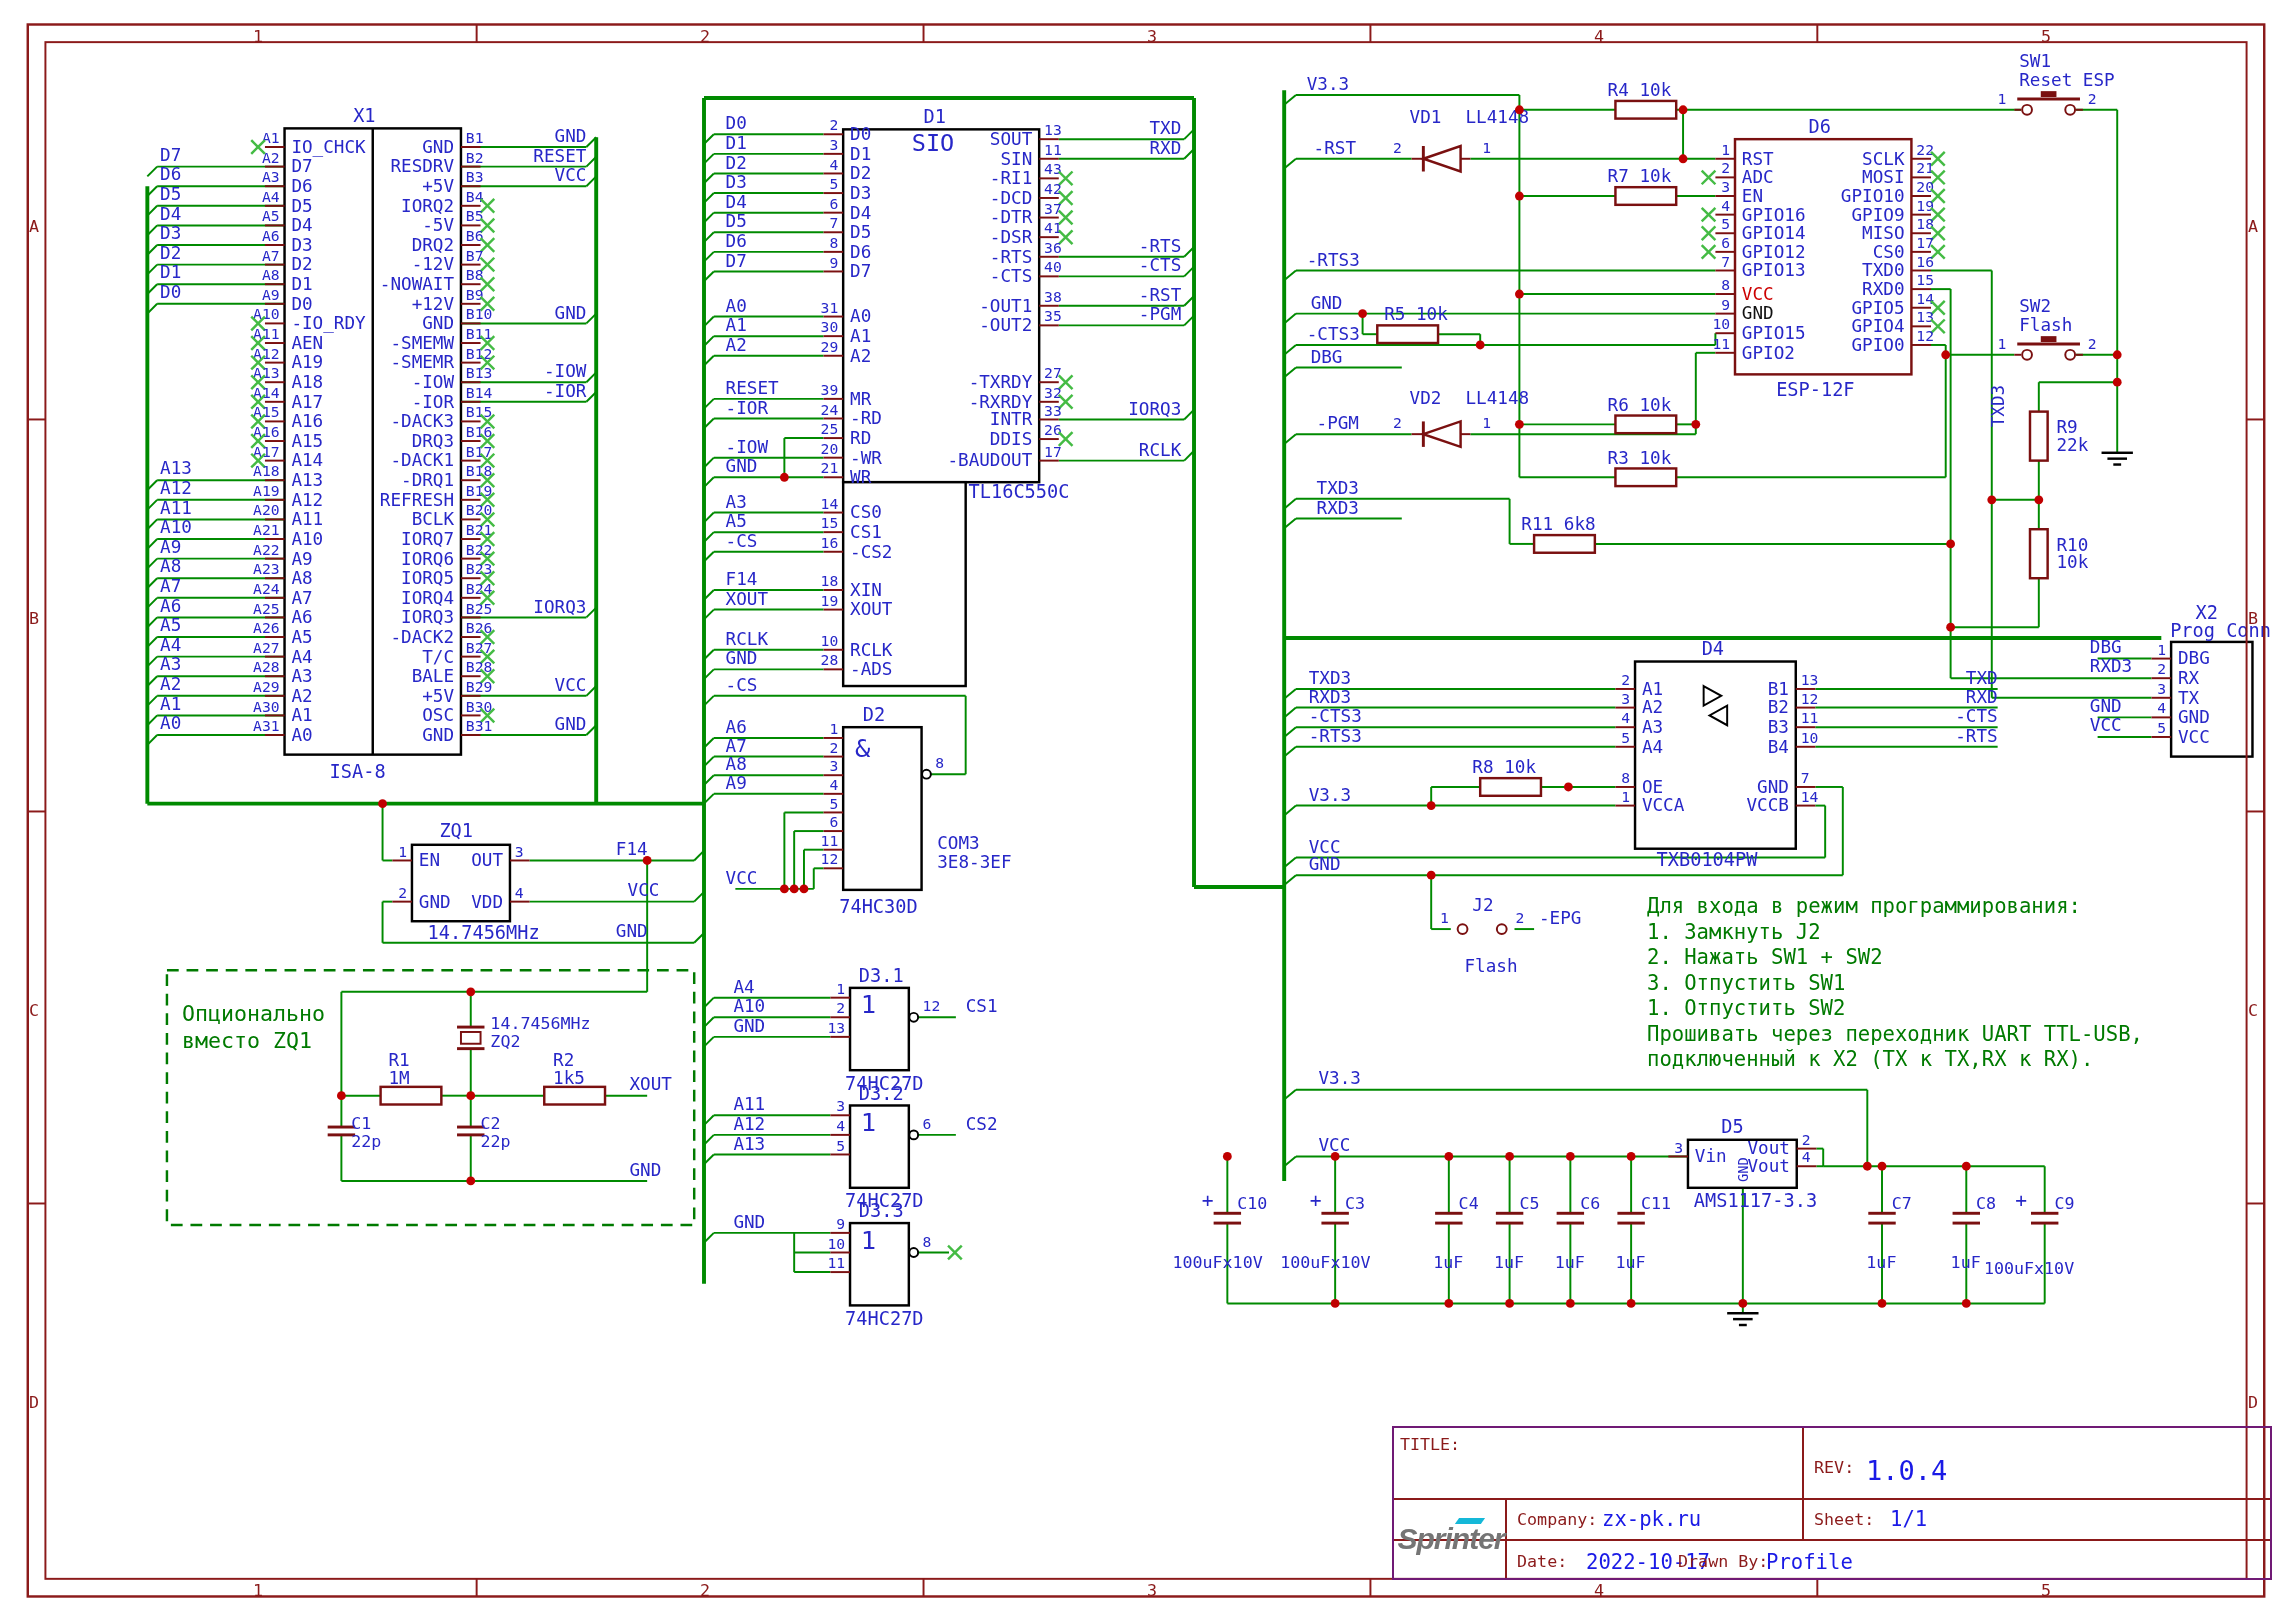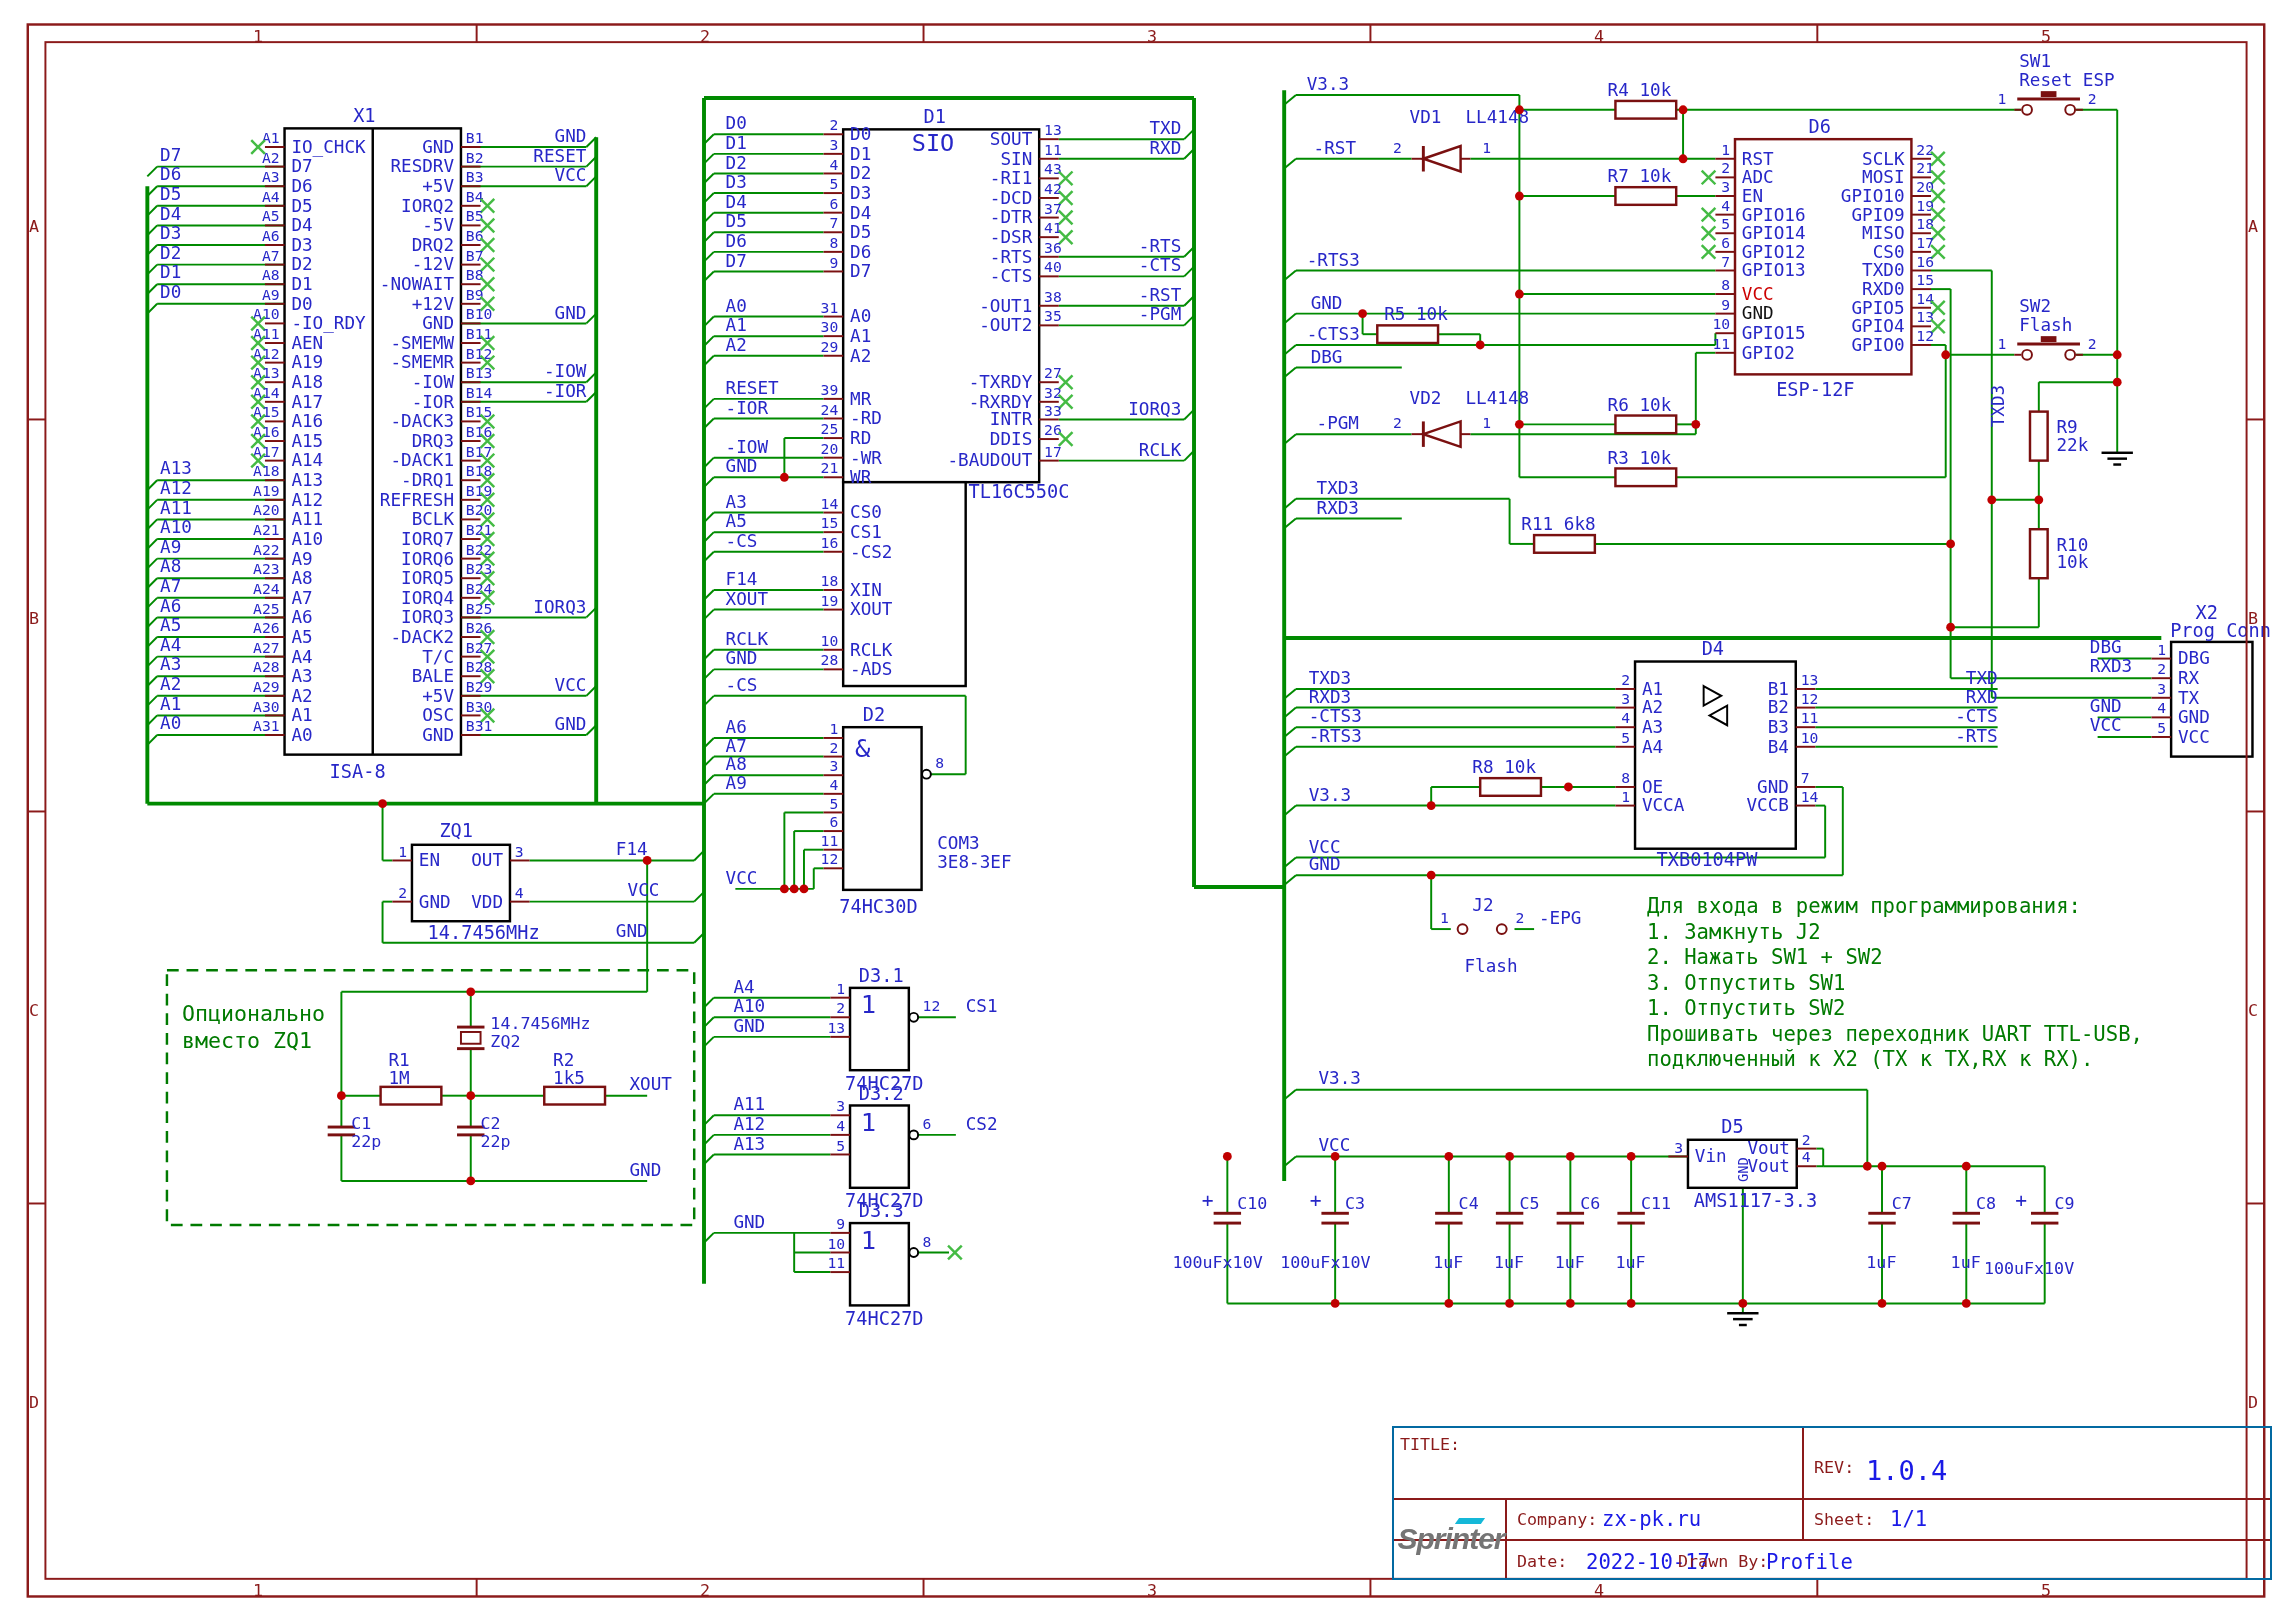--- a/index.html
+++ b/index.html
@@ -1,20 +1,20 @@
 <!DOCTYPE html>
 <html><head>
 <meta charset="utf-8">
 <style>
   html,body{margin:0;padding:0;background:#e8e8e8;}
   .sheet{position:relative;width:2292px;height:1620px;background:#ffffff;
          font-family:"DejaVu Sans Mono",monospace;overflow:hidden;}
   svg text{font-family:"DejaVu Sans Mono",monospace;}
   .tblock{position:absolute;left:1392px;top:1426px;width:880px;height:154px;
-          border:2px solid #0369a1;box-sizing:border-box;}
+          border:2px solid #701a75;box-sizing:border-box;}
   .tb-line{position:absolute;background:#8b1a1a;}
   .tb-label{position:absolute;color:#8b1a1a;font-size:16.7px;white-space:nowrap;}
   .tb-value{position:absolute;color:#1a1ae6;white-space:nowrap;}
   .logo{position:absolute;left:2px;top:94px;width:110px;text-align:center;
         font-family:Liberation Sans, sans-serif;font-style:italic;font-weight:bold;
         font-size:30px;color:#757575;letter-spacing:-1px;}
   .logo .bar{position:absolute;left:61px;top:-3.9px;width:25.5px;height:5.9px;
              background:#15b8d8;transform:skewX(-35deg);}
   .notes{position:absolute;left:1647px;top:894px;color:#007a00;font-size:20.6px;
          line-height:25.5px;white-space:pre;}

